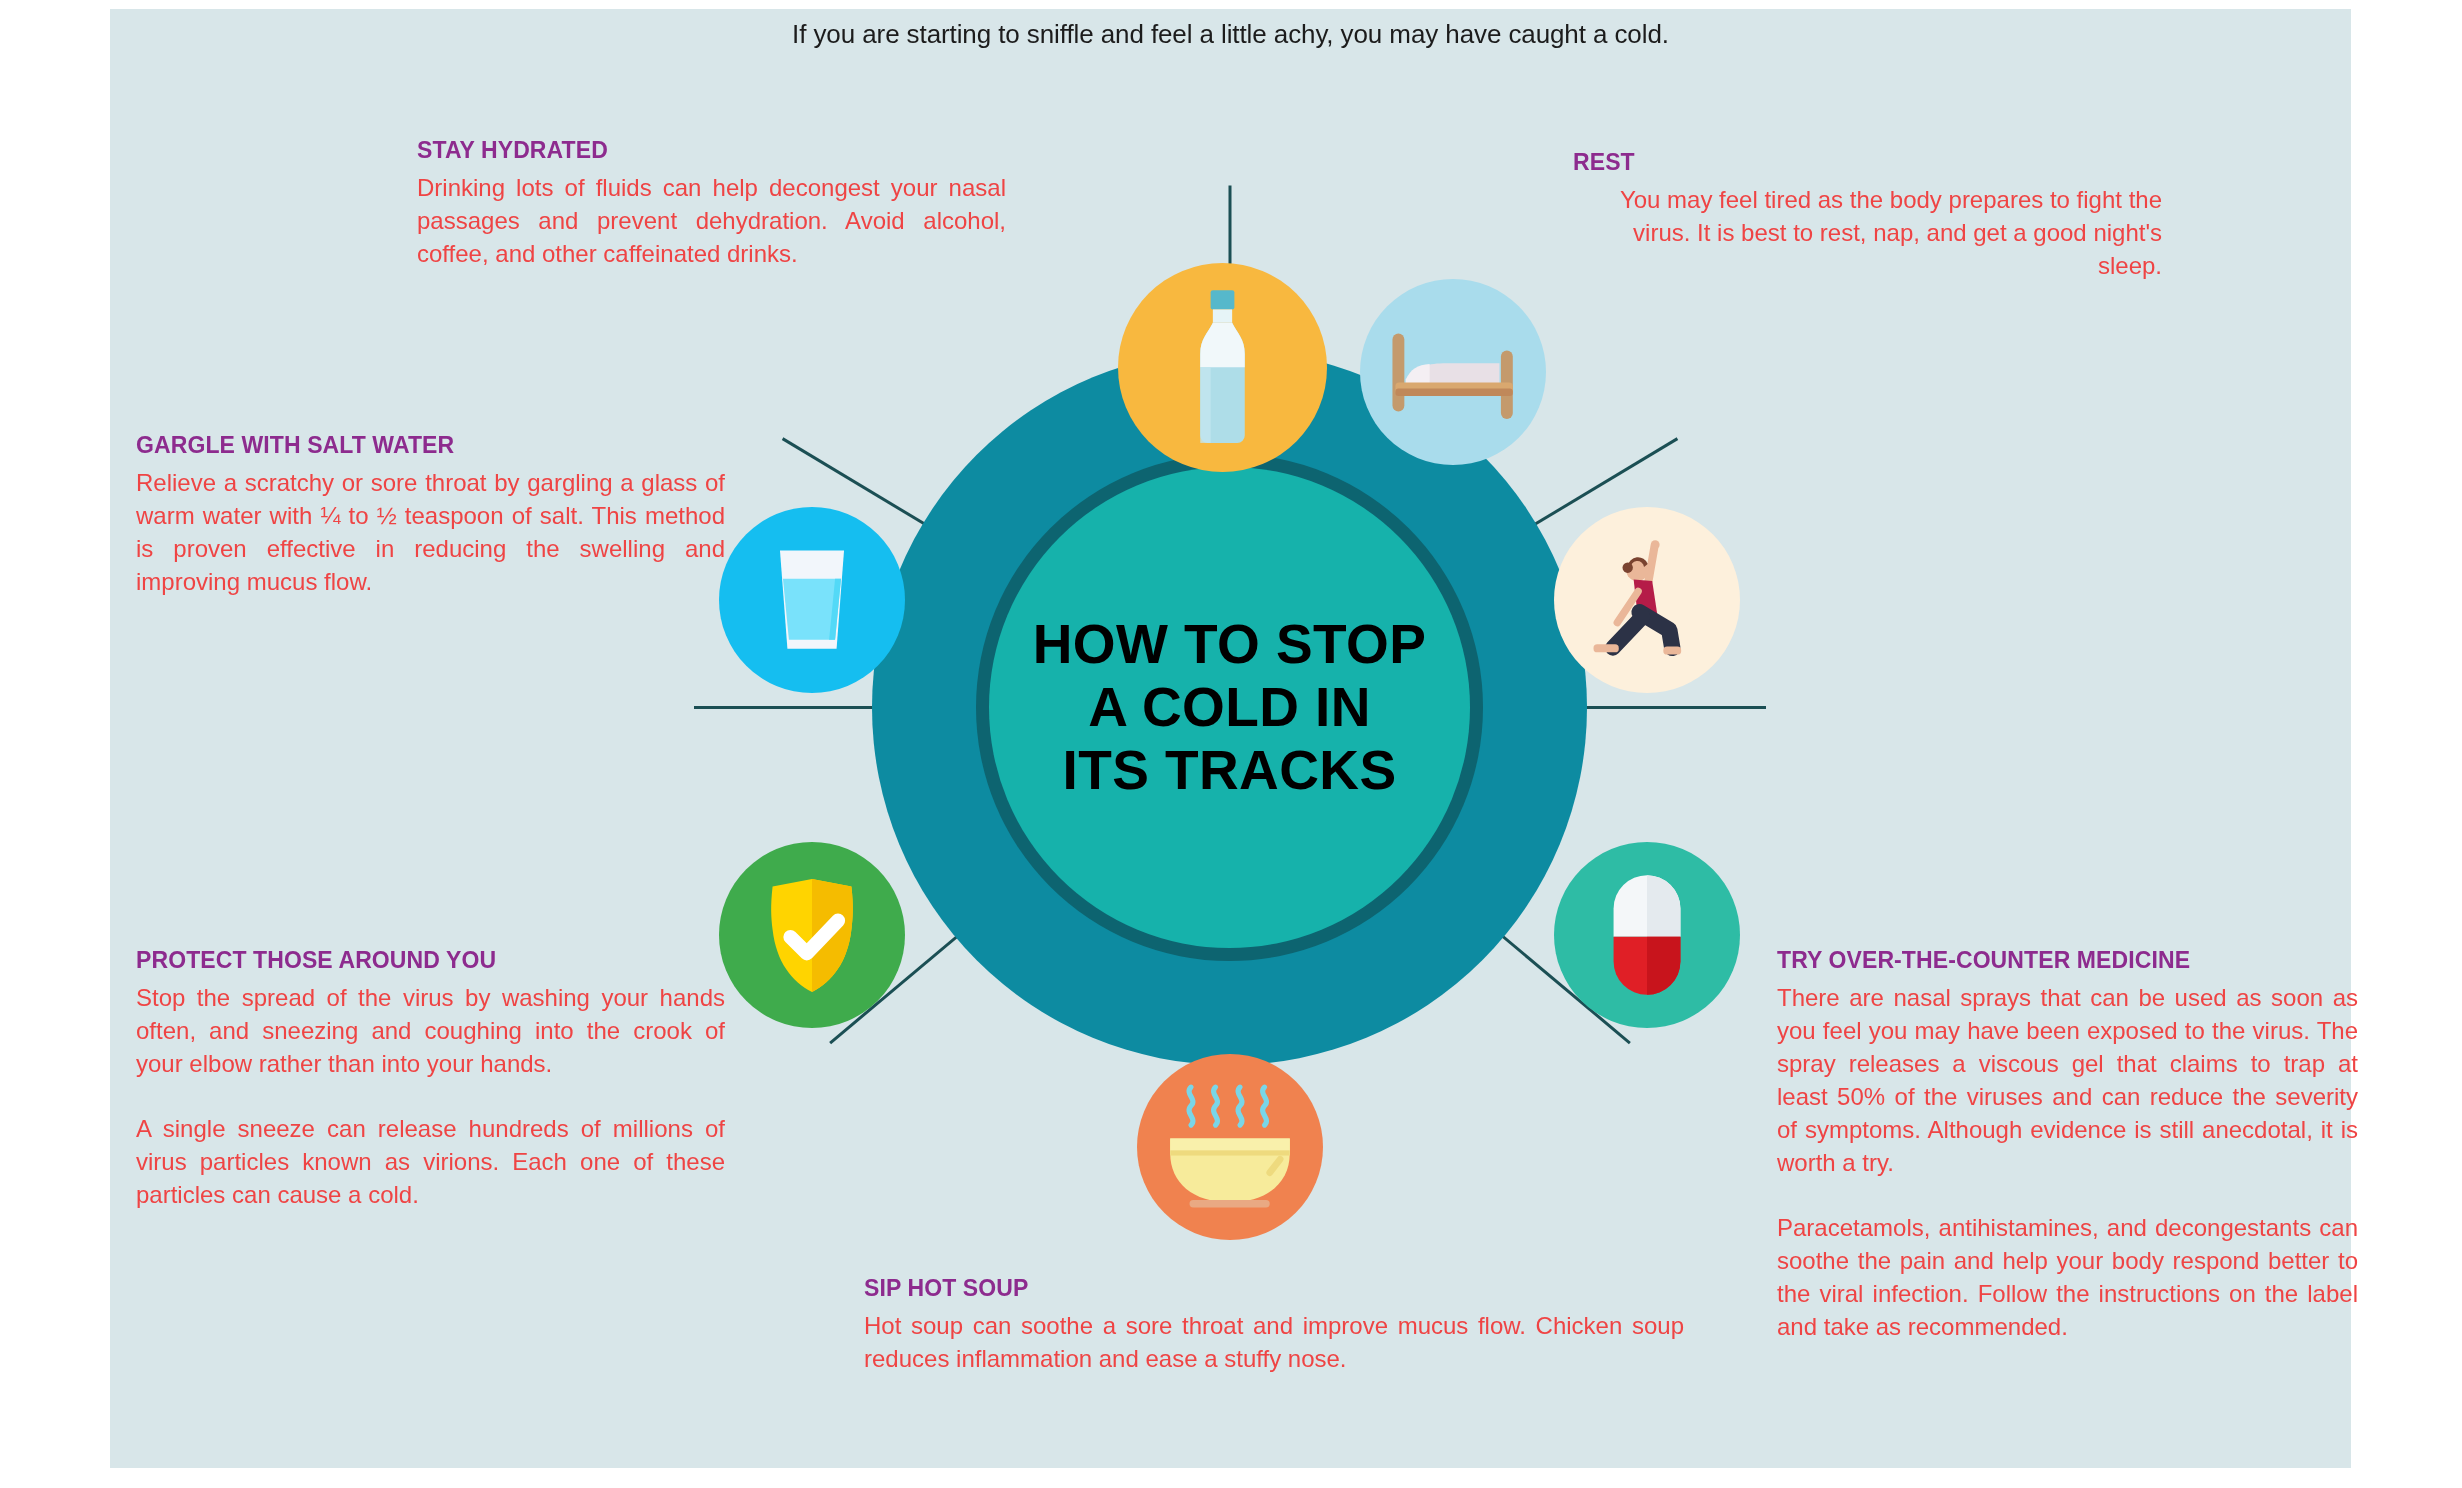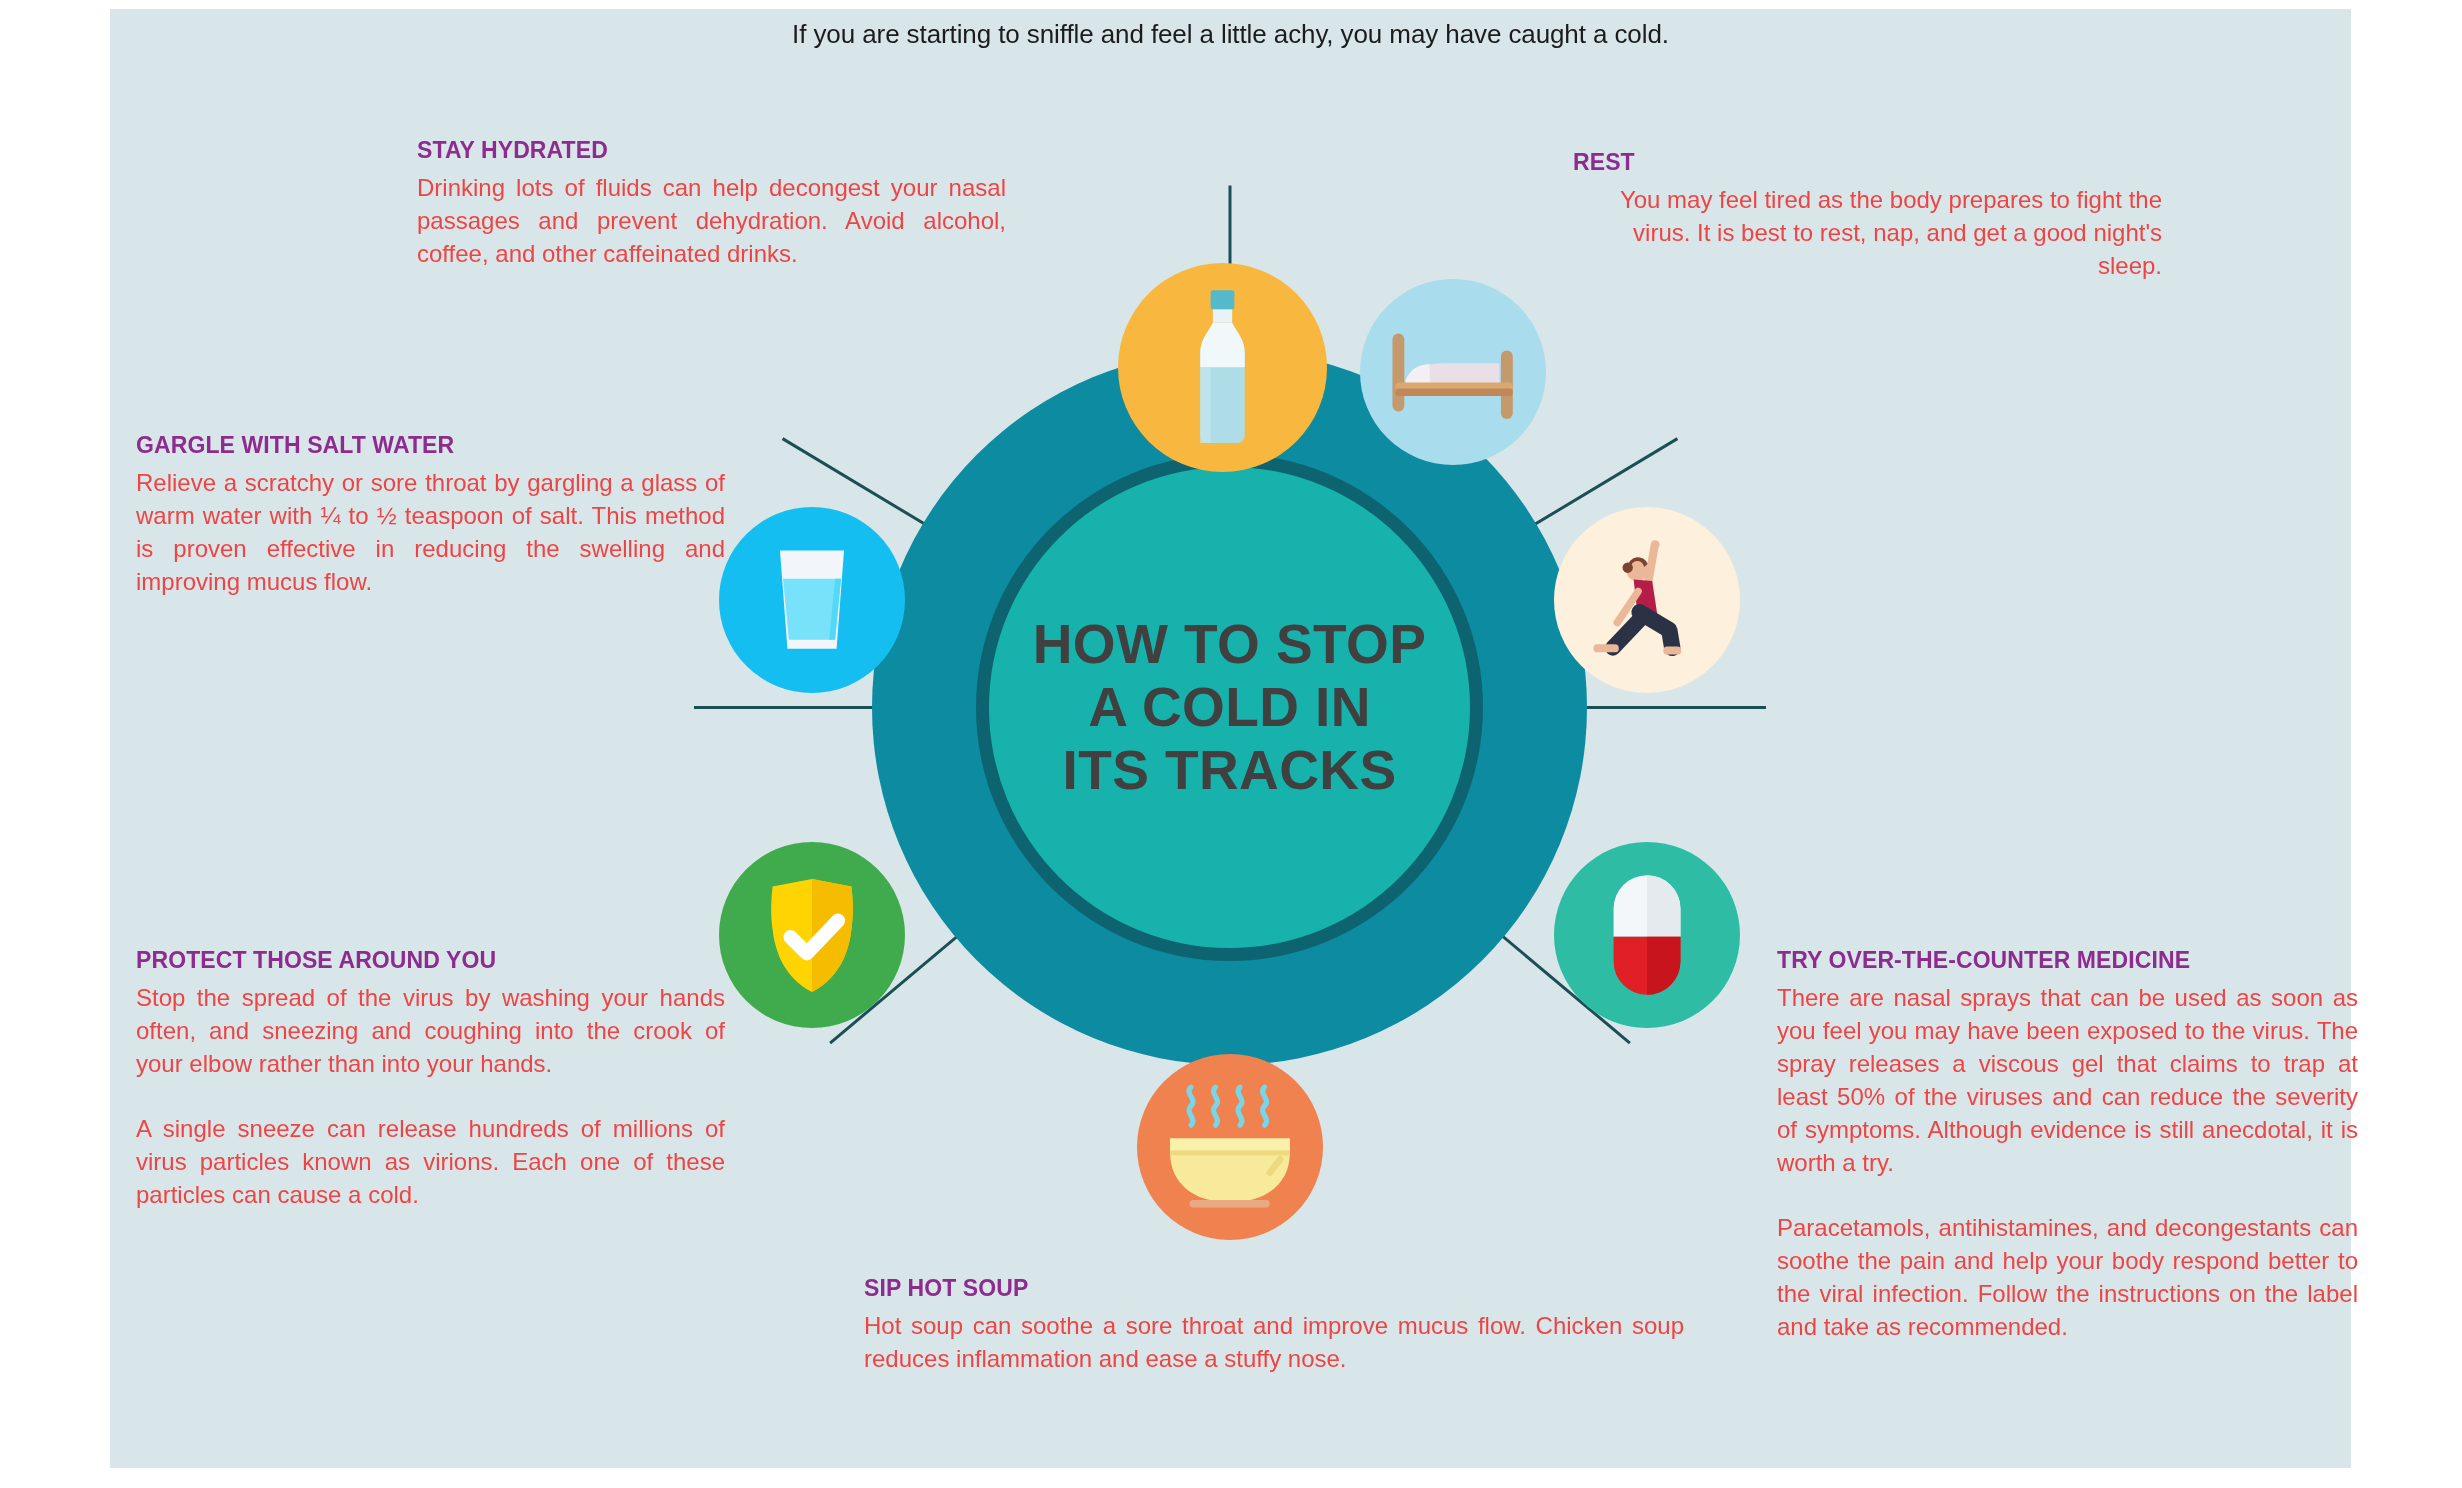--- a/index.html
+++ b/index.html
@@ -76,21 +76,21 @@
     left:333px; top:333px;
     width:481px; height:481px;
     border-radius:50%;
     background:#16b2ab;
     z-index:4;
     display:flex;
     align-items:center;
     justify-content:center;
   }
   #center-title {
-    color:#404040;
+    color:#000000;
     font-weight:bold;
     font-size:55px;
     line-height:63px;
     text-align:center;
     letter-spacing:0.4px;
     white-space:pre-line;
     font-family:"Liberation Sans", sans-serif;
   }
 
   

